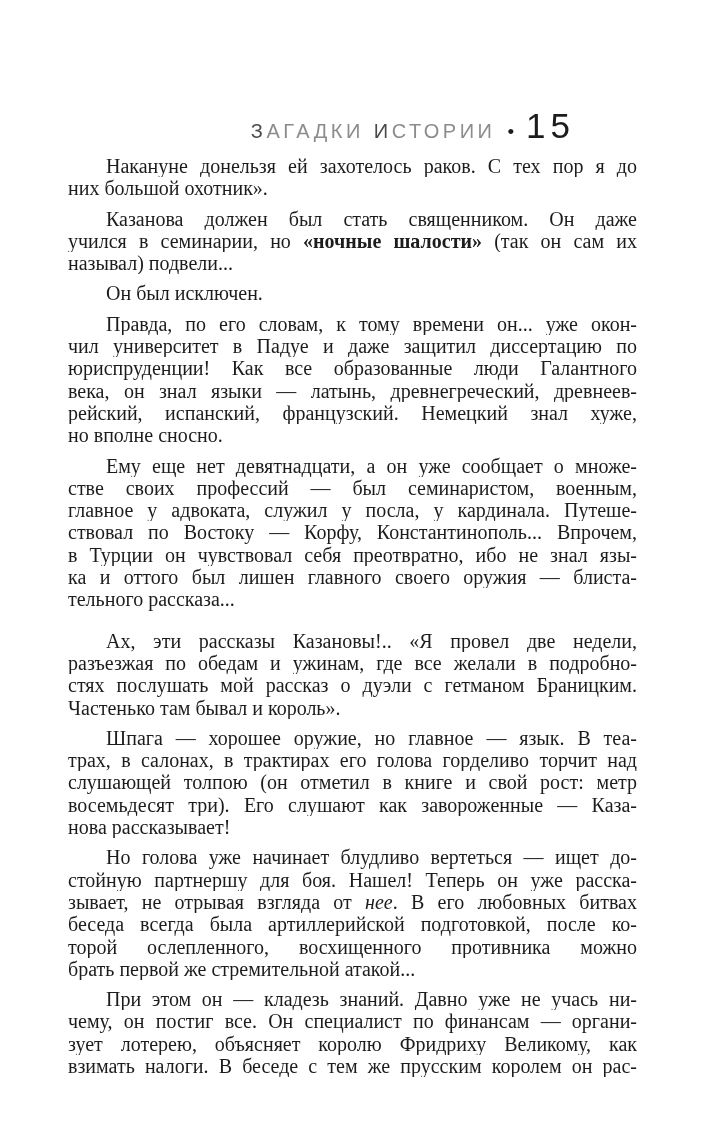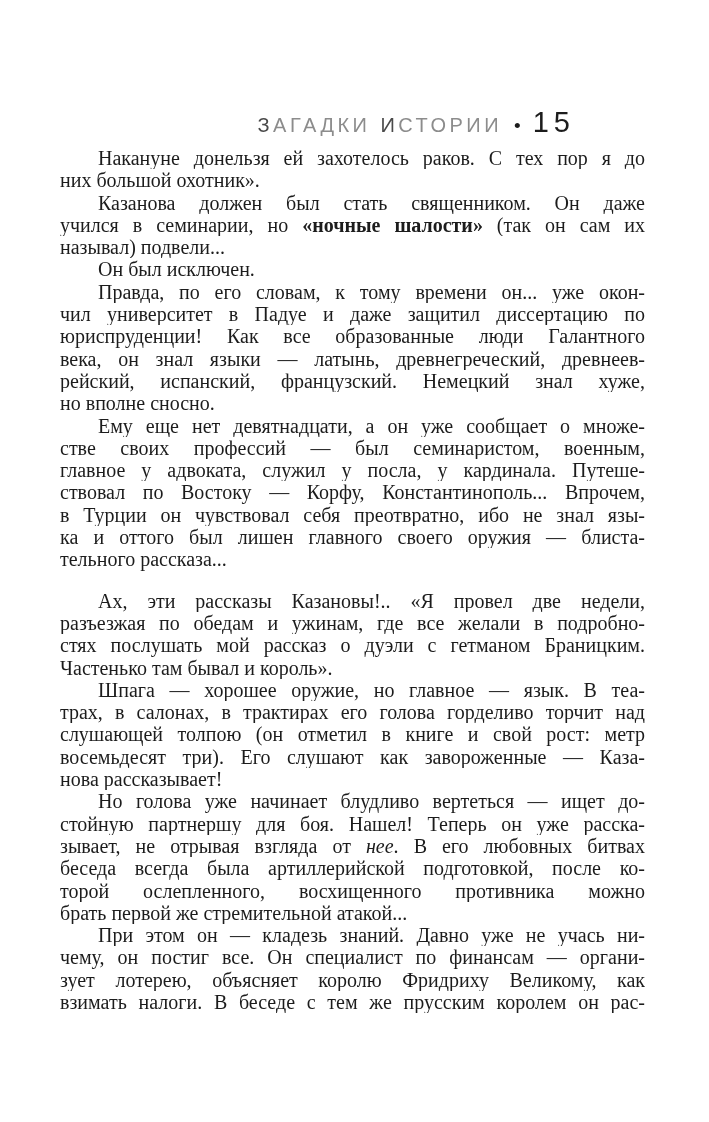--- a/index.html
+++ b/index.html
@@ -28,35 +28,35 @@
     font-size: 20px;
     letter-spacing: 3.5px;
     font-weight: 400;
   }
   .header .initial2 { margin-left: 10px; }
   .header .bullet {
     font-size: 19px;
     margin-left: 12px;
   }
   .header .pagenum {
-    font-size: 29px;
+    font-size: 35px;
     letter-spacing: 5px;
     margin-left: 12px;
     font-weight: 400;
   }
   
   .bodytext {
     position: absolute;
     left: 60px;
     top: 147px;
     width: 585px;
     font-size: 20px;
     line-height: 22.3px;
   }
-  .para { margin: 0; }
+  .para { margin: 8px; }
   .para.break { margin-top: 19px; }
   .line {
     text-align: justify;
     text-align-last: justify;
     height: 22.3px;
     overflow: hidden;
   }
   .line.first { text-indent: 38px; }
   .line.plast { text-align-last: left; }
   .bold { font-weight: bold; }

